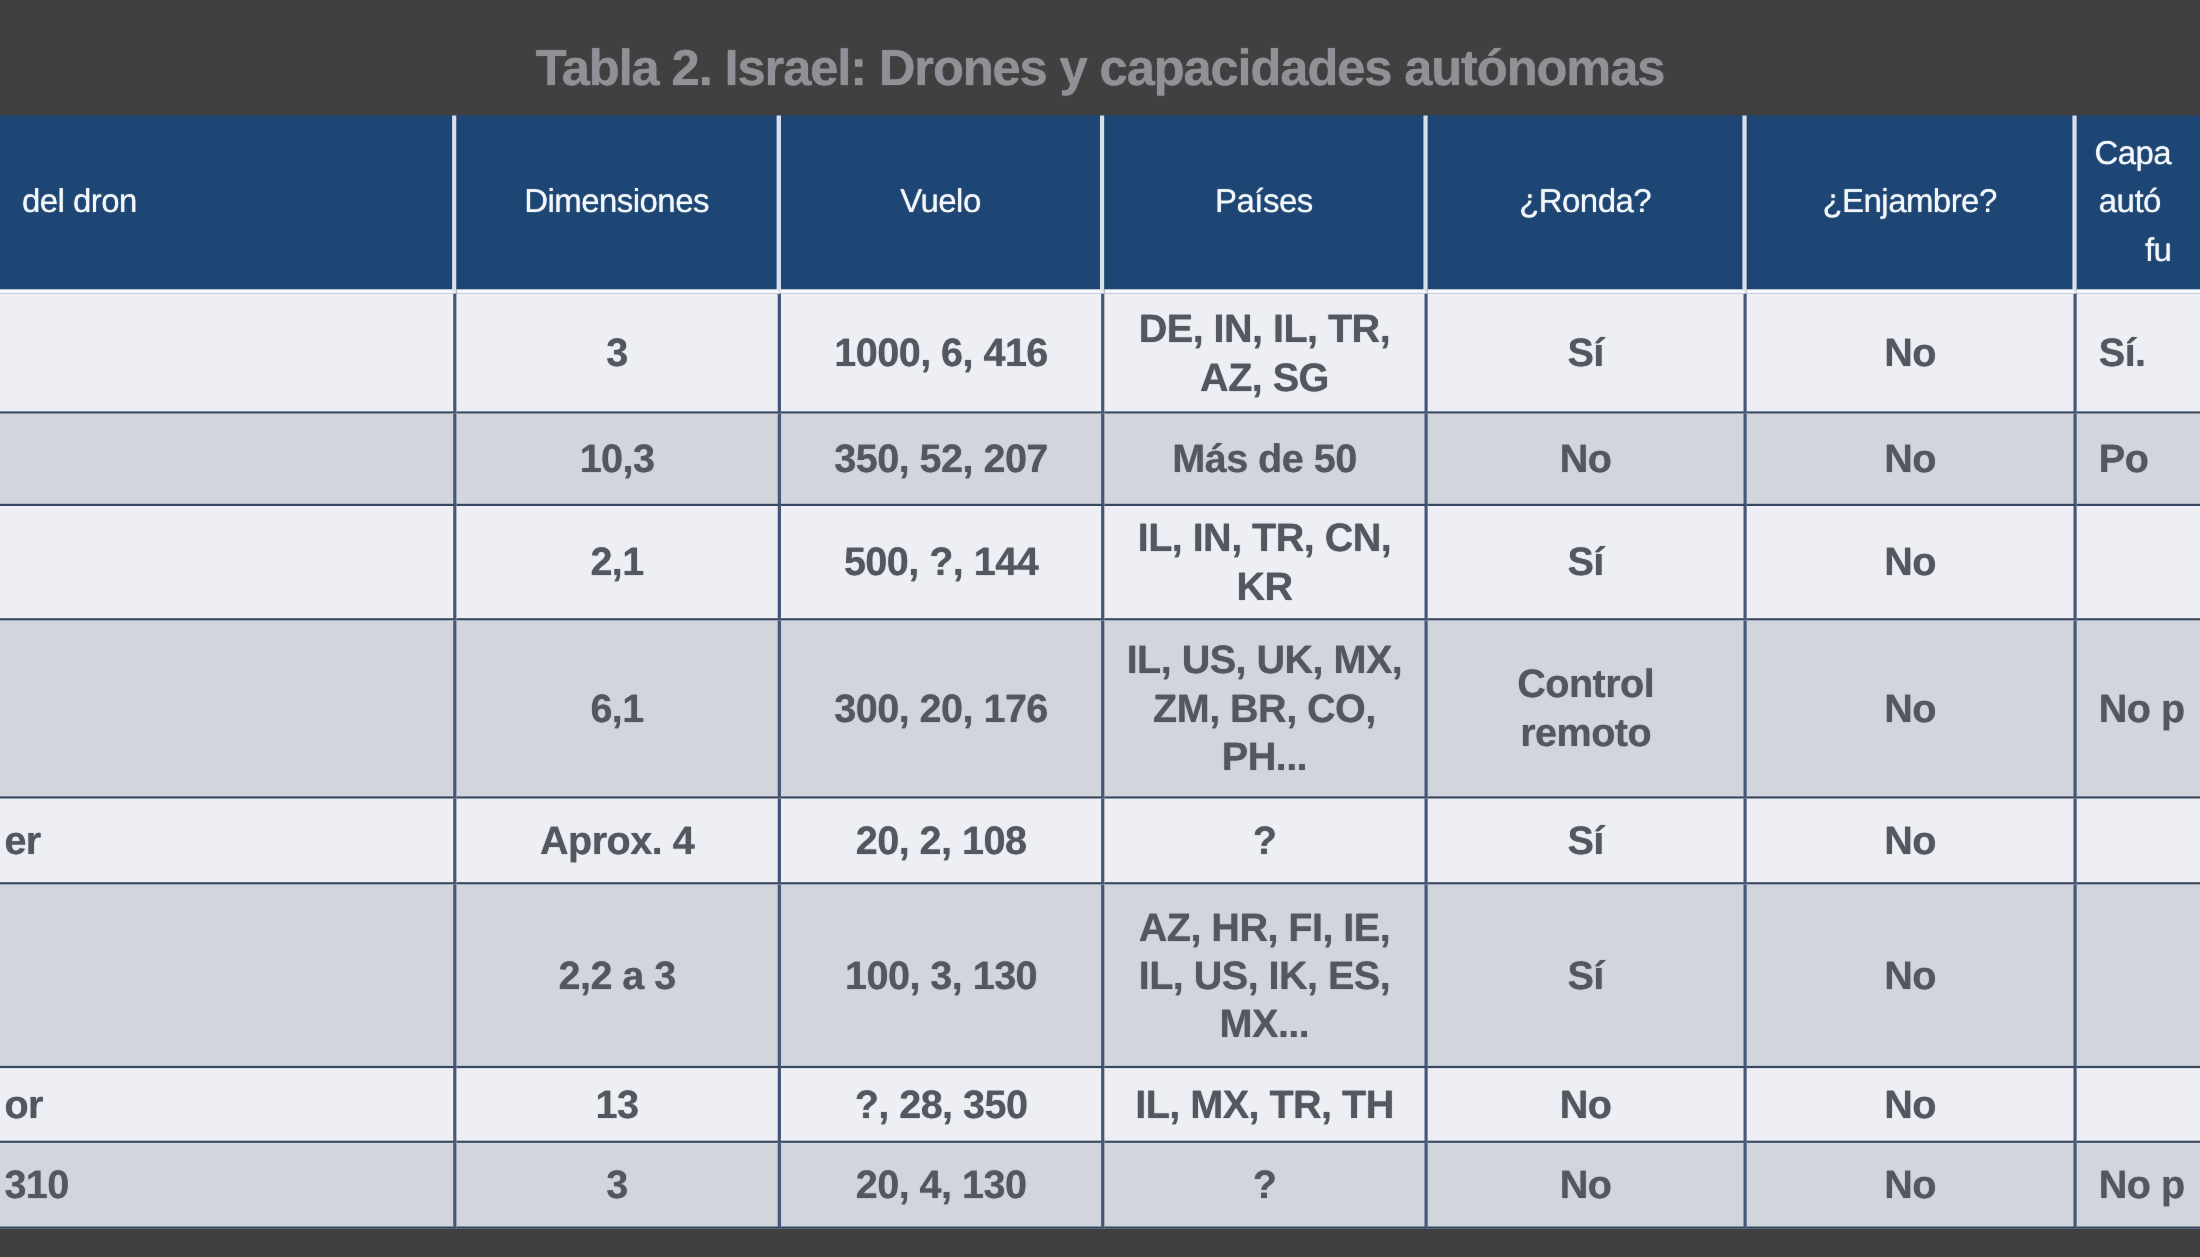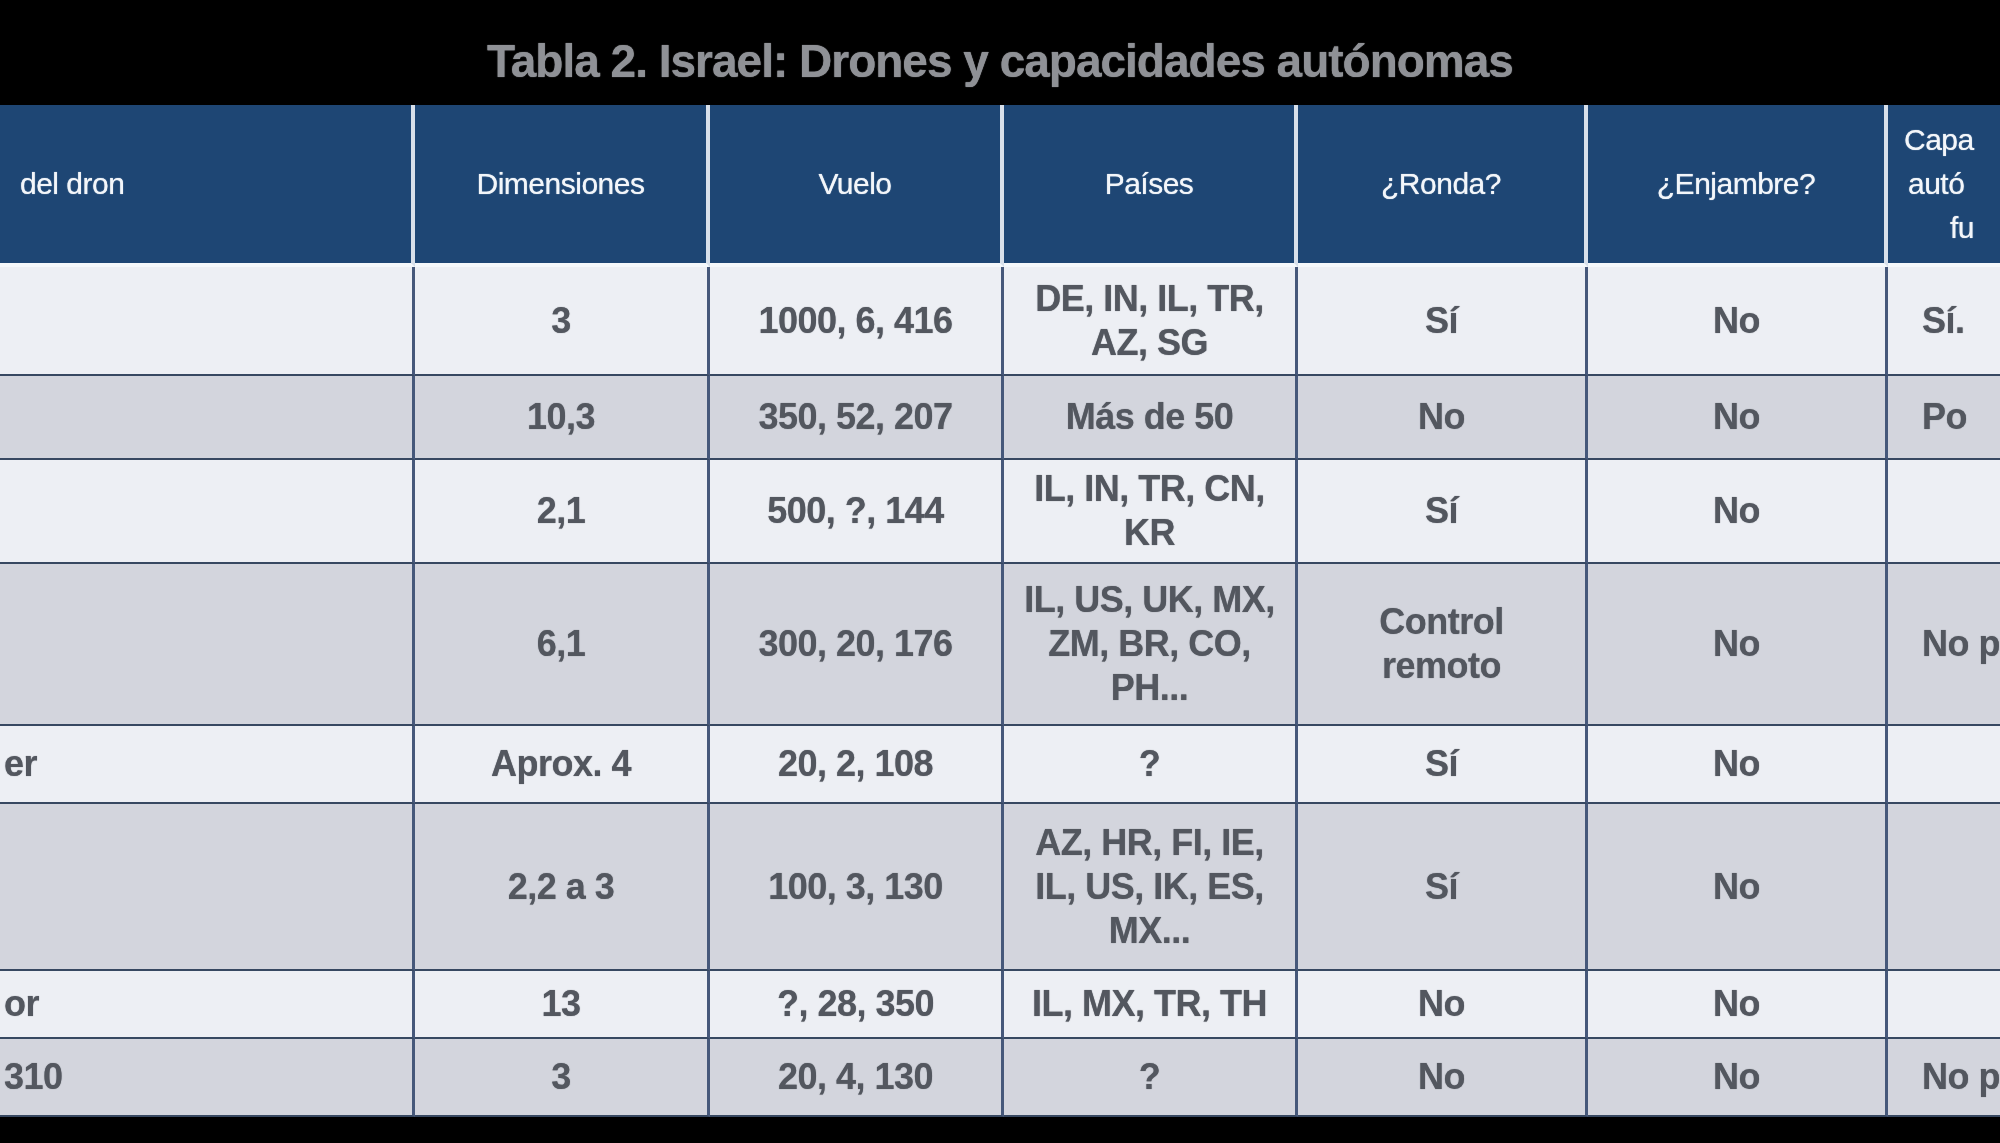--- a/index.html
+++ b/index.html
@@ -1,20 +1,20 @@
 <!DOCTYPE html>
 <html><head>
 <meta charset="utf-8">
 <style>
   html,body{margin:0;padding:0}
   body{
     width:2000px;height:1143px;background:#ffffff;overflow:hidden;
     font-family:"Liberation Sans",sans-serif;
   }
-  .page{position:relative;width:2000px;height:1143px;background:#000000}
+  .page{position:relative;width:2000px;height:1143px;background:#404040}
 
   .title{
     position:absolute;top:34px;left:0;width:2000px;
     text-align:center;font-size:46px;font-weight:bold;
     color:#8f9196;letter-spacing:-1px;
     text-shadow:0 0 1px #9a9ca0;
     white-space:nowrap;
   }
 
   .tbl{
@@ -34,21 +34,21 @@
   .c{
     border-right:3px solid #46587a;
     border-bottom:2px solid #374861;
     color:#53575f;font-size:36px;font-weight:bold;letter-spacing:-0.5px;
     text-align:center;white-space:pre-line;line-height:44px;
     text-shadow:0 0 1px #6a6e76;
   }
   .light .c{background:#edeff4}
   .dark  .c{background:#d3d5dd}
   .c.col1{justify-content:flex-start;padding-left:4px}
-  .c.col7{justify-content:flex-start;padding-left:34px;border-right:none;white-space:nowrap}
+  .c.col7{justify-content:flex-start;padding-left:20px;border-right:none;white-space:nowrap}
 
   
   .hc{
     background:#1e4674;
     border-right:4px solid #d8e0ea;
     border-bottom:4px solid #f5f8fb;
     color:#f3f6fa;font-size:30px;font-weight:normal;letter-spacing:-0.5px;
     text-align:center;text-shadow:0 0 1px #dfe7f0;
   }
   .hc.col1{justify-content:flex-start;padding-left:20px}

